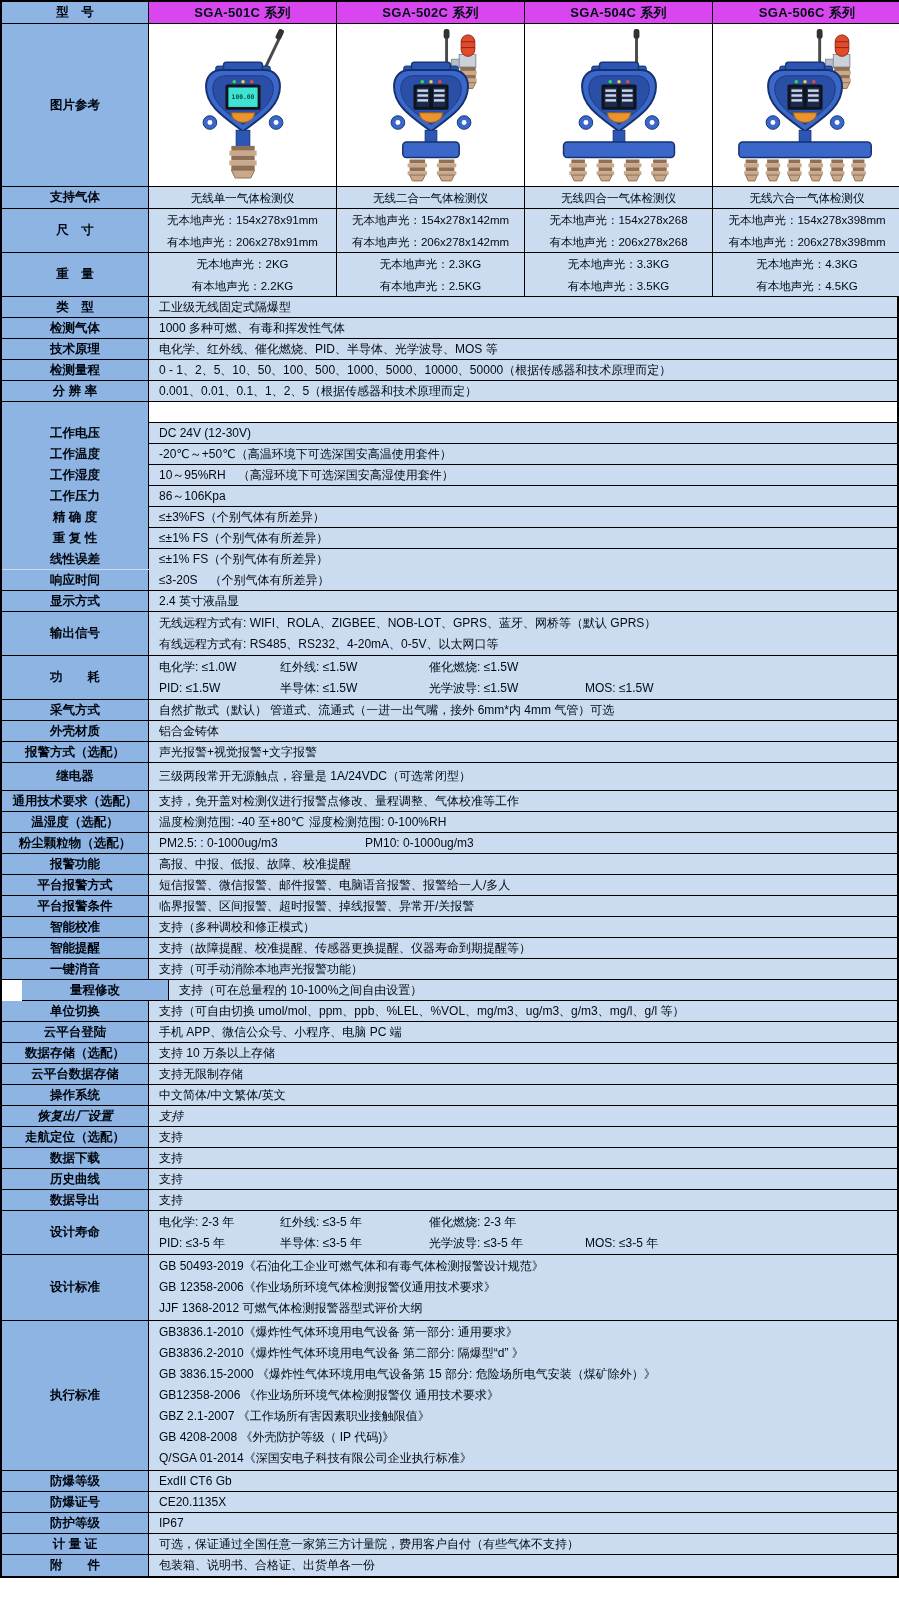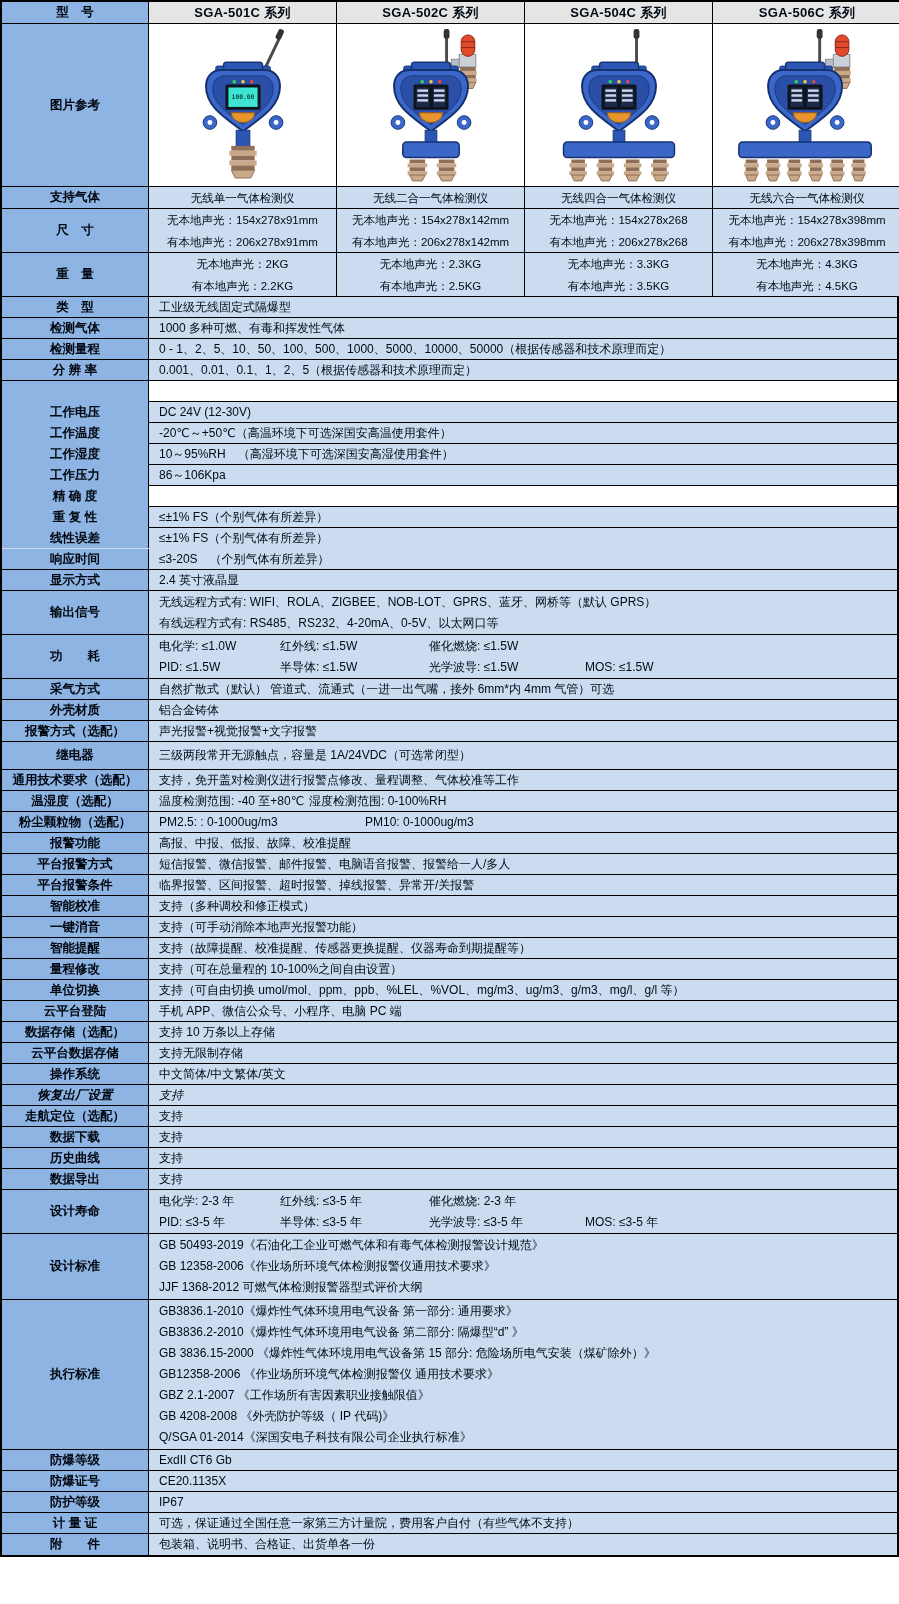--- a/index.html
+++ b/index.html
@@ -19,21 +19,21 @@
     display:flex;align-items:center;justify-content:center;
     font-weight:bold;font-size:12.5px;color:#00060f;
     border-right:1.5px solid #000;box-sizing:border-box;text-align:center;
     line-height:1.15;padding:0 3px;
   }
   .hd-cell,.col-cell,.img-cell{
     width:188px;flex:0 0 188px;border-right:1.5px solid #000;box-sizing:border-box;
     display:flex;flex-direction:column;align-items:center;justify-content:center;
   }
   .hd-cell:last-child,.col-cell:last-child,.img-cell:last-child{border-right:none;}
-  .hd-cell{background:#e5e5e5;font-weight:bold;font-size:13px;letter-spacing:.3px;}
+  .hd-cell{background:#d946ef;font-weight:bold;font-size:13px;letter-spacing:.3px;}
   .col-cell{background:#CBDCF1;font-size:11.5px;}
   .col-cell .cline{line-height:22px;white-space:nowrap;text-align:center;}
   .img-cell{background:#ffffff;}
   .span-cell{
     flex:1 1 auto;background:#CBDCF1;box-sizing:border-box;
     display:flex;flex-direction:column;justify-content:center;
     padding-left:10px;font-size:12px;
   }
   .vline{white-space:nowrap;line-height:21px;}
   .seg{display:inline-block;white-space:nowrap;}
@@ -348,20 +348,26 @@
         <div class="vline">工业级无线固定式隔爆型</div>
       </div>
     </div>
     <div class="row" style="height: 21px;">
       <div class="lbl">检测气体</div>
       <div class="span-cell">
         <div class="vline">1000 多种可燃、有毒和挥发性气体</div>
       </div>
     </div>
     <div class="row" style="height: 21px;">
+      <div class="lbl">技术原理</div>
+      <div class="span-cell">
+        <div class="vline">电化学、红外线、催化燃烧、PID、半导体、光学波导、MOS 等</div>
+      </div>
+    </div>
+    <div class="row" style="height: 21px;">
       <div class="lbl">检测量程</div>
       <div class="span-cell">
         <div class="vline">0 - 1、2、5、10、50、100、500、1000、5000、10000、50000（根据传感器和技术原理而定）</div>
       </div>
     </div>
     <div class="row" style="height: 21px;">
       <div class="lbl">分 辨 率</div>
       <div class="span-cell">
         <div class="vline">0.001、0.01、0.1、1、2、5（根据传感器和技术原理而定）</div>
       </div>
@@ -391,20 +397,23 @@
       </div>
     </div>
     <div class="row" style="height: 21px;">
       <div class="lbl">工作压力</div>
       <div class="span-cell">
         <div class="vline">86～106Kpa</div>
       </div>
     </div>
     <div class="row" style="height: 21px;">
       <div class="lbl">精 确 度</div>
+      <div class="span-cell">
+        <div class="vline">≤±3%FS（个别气体有所差异）</div>
+      </div>
     </div>
     <div class="row" style="height: 21px;">
       <div class="lbl">重 复 性</div>
       <div class="span-cell">
         <div class="vline">≤±1% FS（个别气体有所差异）</div>
       </div>
     </div>
     <div class="row" style="height: 21px;">
       <div class="lbl">线性误差</div>
       <div class="span-cell">
@@ -497,32 +506,32 @@
         <div class="vline">临界报警、区间报警、超时报警、掉线报警、异常开/关报警</div>
       </div>
     </div>
     <div class="row" style="height: 21px;">
       <div class="lbl">智能校准</div>
       <div class="span-cell">
         <div class="vline">支持（多种调校和修正模式）</div>
       </div>
     </div>
     <div class="row" style="height: 21px;">
+      <div class="lbl">智能提醒</div>
+      <div class="span-cell">
+        <div class="vline">支持（故障提醒、校准提醒、传感器更换提醒、仪器寿命到期提醒等）</div>
+      </div>
+    </div>
+    <div class="row" style="height: 21px;">
       <div class="lbl">一键消音</div>
       <div class="span-cell">
         <div class="vline">支持（可手动消除本地声光报警功能）</div>
       </div>
     </div>
-    <div class="row" style="height: 21px;">
-      <div class="lbl">智能提醒</div>
-      <div class="span-cell">
-        <div class="vline">支持（故障提醒、校准提醒、传感器更换提醒、仪器寿命到期提醒等）</div>
-      </div>
-    </div>
-    <div class="row" style="height: 21px;">
+    <div class="row" style="height: 21px; margin-left: 20px;">
       <div class="lbl">量程修改</div>
       <div class="span-cell">
         <div class="vline">支持（可在总量程的 10-100%之间自由设置）</div>
       </div>
     </div>
     <div class="row" style="height: 21px;">
       <div class="lbl">单位切换</div>
       <div class="span-cell">
         <div class="vline">支持（可自由切换 umol/mol、ppm、ppb、%LEL、%VOL、mg/m3、ug/m3、g/m3、mg/l、g/l 等）</div>
       </div>

